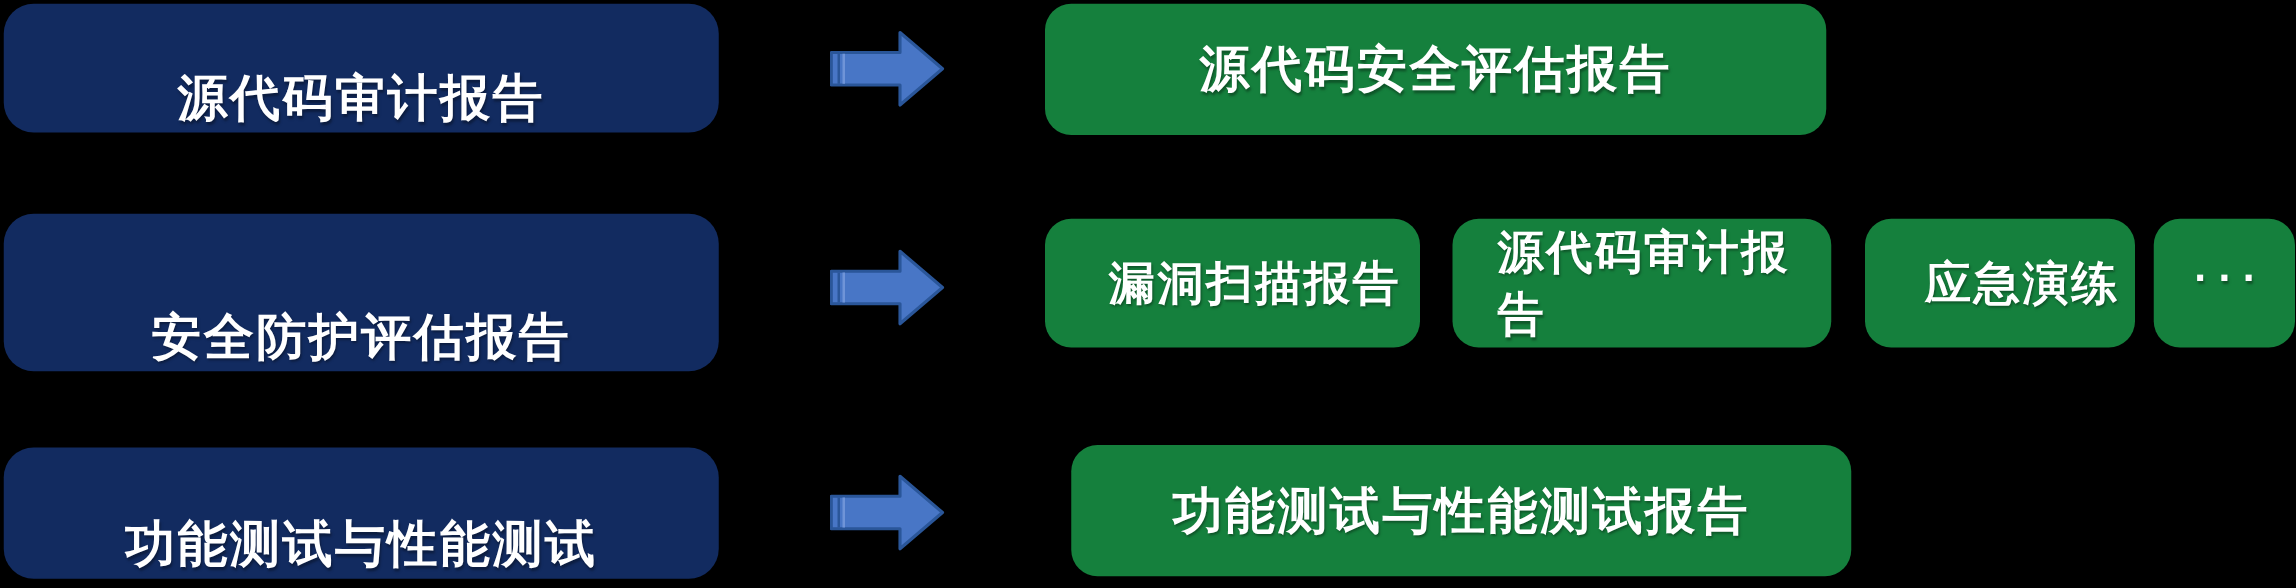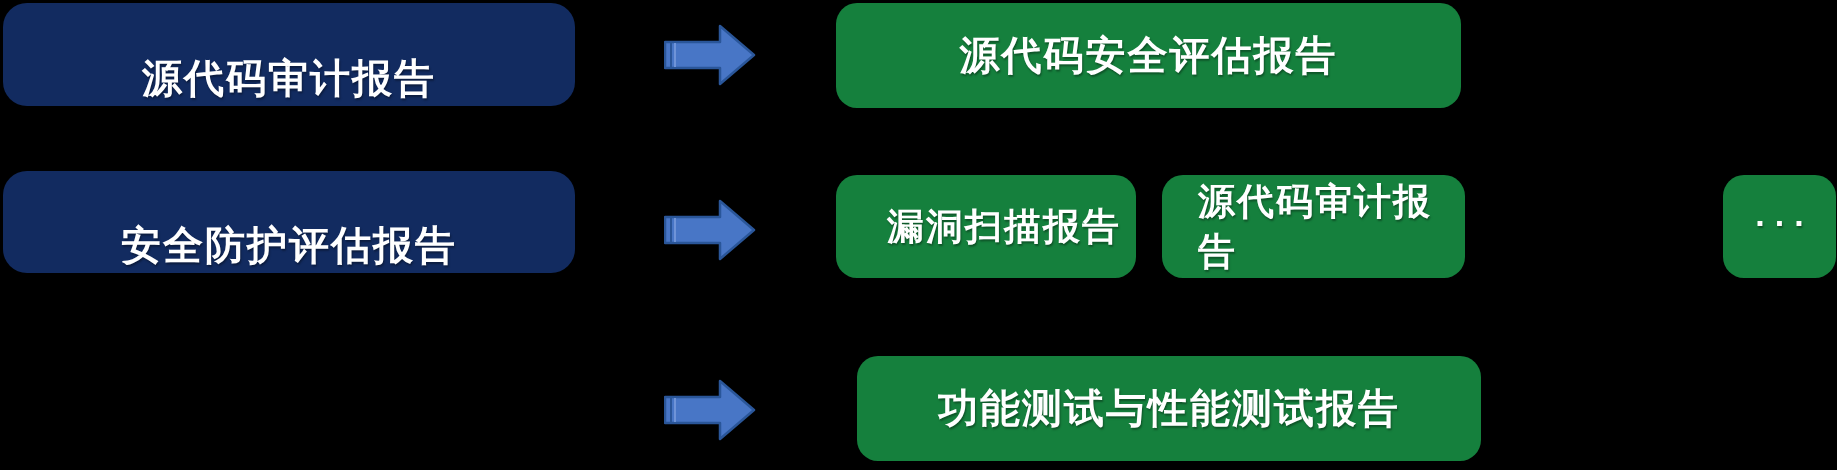--- a/index.html
+++ b/index.html
@@ -33,21 +33,21 @@
     letter-spacing:10px;
     text-indent:10px;
     transform:translateY(-12px);
   }
   .arrow{position:absolute;width:92px;height:62px;}
   
   .r1-src{left:3px;top:3px;width:572px;height:103px;}
   .r1-arrow{left:664px;top:24px;}
   .r1-out{left:836px;top:3px;width:625px;height:105px;}
   
-  .r2-src{left:3px;top:171px;width:572px;height:102px;}
+  .r2-src{left:3px;top:171px;width:572px;height:126px;}
   .r2-arrow{left:664px;top:199px;}
   .r2-out1{left:836px;top:175px;width:300px;height:103px;}
   .r2-out2{left:1162px;top:175px;width:303px;height:103px;}
   .r2-out3{left:1492px;top:175px;width:216px;height:103px;}
   .r2-out4{left:1723px;top:175px;width:113px;height:103px;}
   
   .r3-src{left:3px;top:358px;width:572px;height:105px;}
   .r3-arrow{left:664px;top:379px;}
   .r3-out{left:857px;top:356px;width:624px;height:105px;}
 </style>
@@ -75,24 +75,30 @@
     <polygon points="1,18 56,18 56,2 90,31 56,60 56,44 1,44" fill="#4876C6" stroke="#2A5699" stroke-width="2.5" stroke-linejoin="round"></polygon>
     <line x1="7" y1="19" x2="7" y2="43" stroke="#2A5699" stroke-width="2"></line>
     <line x1="11" y1="19" x2="11" y2="43" stroke="#6F94D8" stroke-width="2"></line>
   </svg>
   <div class="box out sm r2-out1">
     <span>漏洞扫描报告</span>
   </div>
   <div class="box out sm r2-out2">
     <span>源代码审计报告</span>
   </div>
+  <div class="box out sm r2-out3">
+    <span>应急演练</span>
+  </div>
   <div class="box out r2-out4">
     <span class="dots">...</span>
   </div>
 
+  <div class="box src r3-src">
+    <span>功能测试与性能测试</span>
+  </div>
   <svg class="arrow r3-arrow" viewBox="0 0 92 62">
     <polygon points="1,18 56,18 56,2 90,31 56,60 56,44 1,44" fill="#4876C6" stroke="#2A5699" stroke-width="2.5" stroke-linejoin="round"></polygon>
     <line x1="7" y1="19" x2="7" y2="43" stroke="#2A5699" stroke-width="2"></line>
     <line x1="11" y1="19" x2="11" y2="43" stroke="#6F94D8" stroke-width="2"></line>
   </svg>
   <div class="box out r3-out">
     <span>功能测试与性能测试报告</span>
   </div>
 
 </div>

